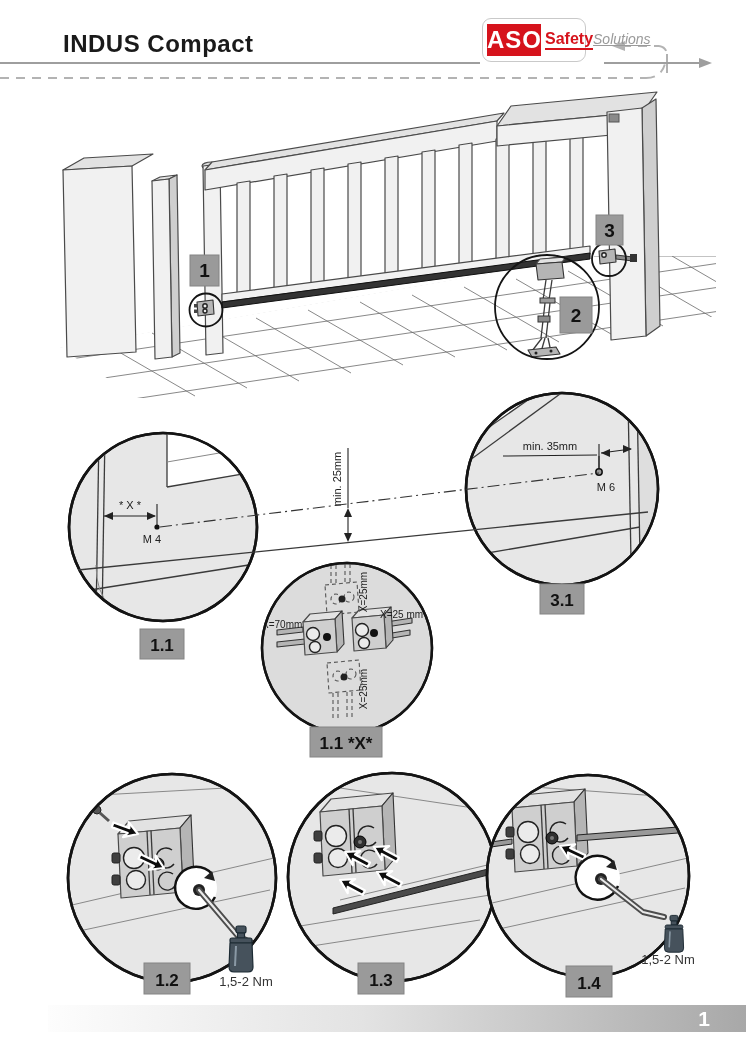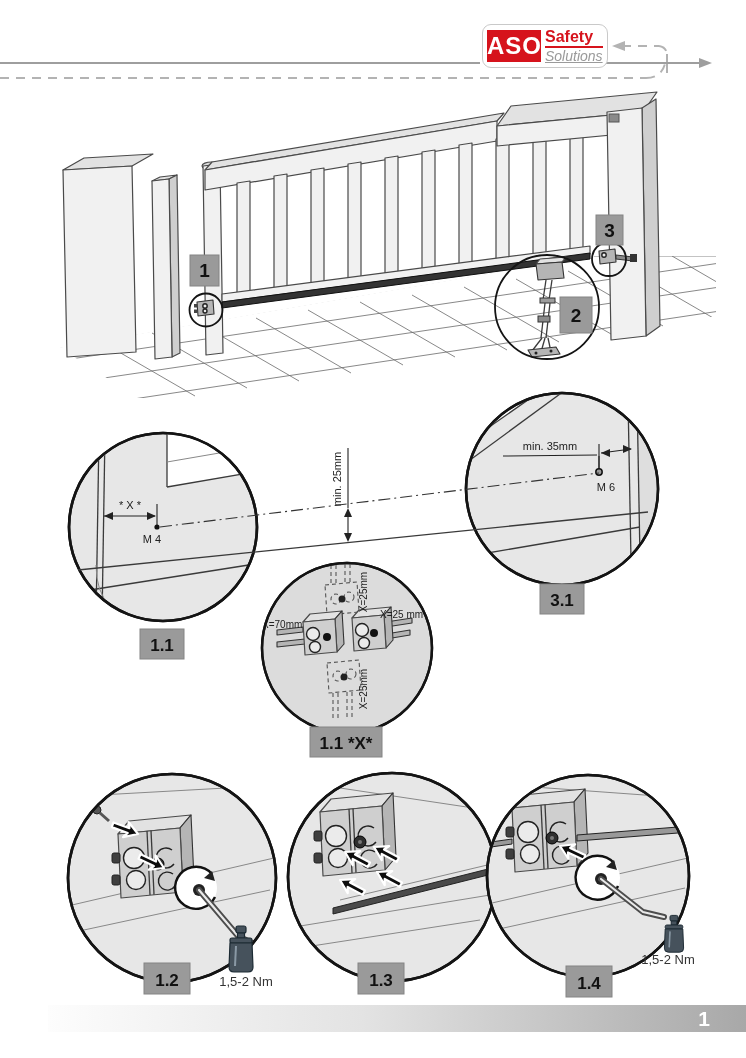--- a/index.html
+++ b/index.html
@@ -1,27 +1,27 @@
 <!DOCTYPE html>
 <html><head>
 <meta charset="utf-8">
 <style>
   html,body{margin:0;padding:0;background:#fff;}
   #page{position:relative;width:746px;height:1058px;background:#fff;overflow:hidden;
         font-family:"Liberation Sans",sans-serif;}
   
   .hdr-title{position:absolute;left:63px;top:30px;font-size:24px;font-weight:bold;
              color:#1a1a1a;letter-spacing:.5px;margin:0;}
-  .logo{position:absolute;left:482px;top:24px;width:126px;height:44px;background:#fff;
+  .logo{position:absolute;left:482px;top:18px;width:104px;height:44px;background:#fff;
         border:1.5px solid #c9c9c9;border-radius:9px;display:flex;align-items:center;
         padding:17px 4px;box-sizing:border-box;}
   .aso-box{display:inline-block;background:#d6131c;color:#fff;font-weight:bold;
            font-size:24px;line-height:32px;width:54px;text-align:center;height:32px;
            letter-spacing:1px;}
-  .logo-right{display:inline-flex;flex-direction:column;margin-left:4px;line-height:1;}
+  .logo-right{display:inline-flex;flex-direction:row;margin-left:4px;line-height:1;text-align:right;}
   .safety{color:#d6131c;font-weight:bold;font-size:16px;border-bottom:2px solid #d6131c;
           padding-bottom:1px;}
   .solutions{color:#9a9a9a;font-style:italic;font-size:14px;margin-top:1px;text-decoration:underline;}
   
   .footer{position:absolute;left:48px;right:0;top:1005px;height:27px;
           background:linear-gradient(to right,#fdfdfd 0%,#e3e3e3 45%,#a8a8a8 100%);}
   .pageno{position:absolute;right:36px;top:2px;color:#fff;font-size:21px;font-weight:bold;}
   
   svg{position:absolute;left:0;top:0;}
   svg text{font-family:"Liberation Sans",sans-serif;}
@@ -434,20 +434,21 @@
         <rect x="566" y="966" width="46" height="31" class="callout"></rect>
         <text x="589" y="989" class="lab-t">1.4</text>
       </g>
       <g>
         <use href="#weight" transform="translate(674,937) scale(0.8)"></use>
         <text x="668" y="964" class="torq-t">1,5-2 Nm</text>
       </g>
     </g>
   </svg>
 
+  <h1 class="hdr-title">INDUS Compact</h1>
   <div class="logo">
     <span class="aso-box">ASO</span>
     <span class="logo-right">
       <span class="safety">Safety</span>
       <span class="solutions">Solutions</span>
     </span>
   </div>
 
   <div class="footer">
     <span class="pageno">1</span>

